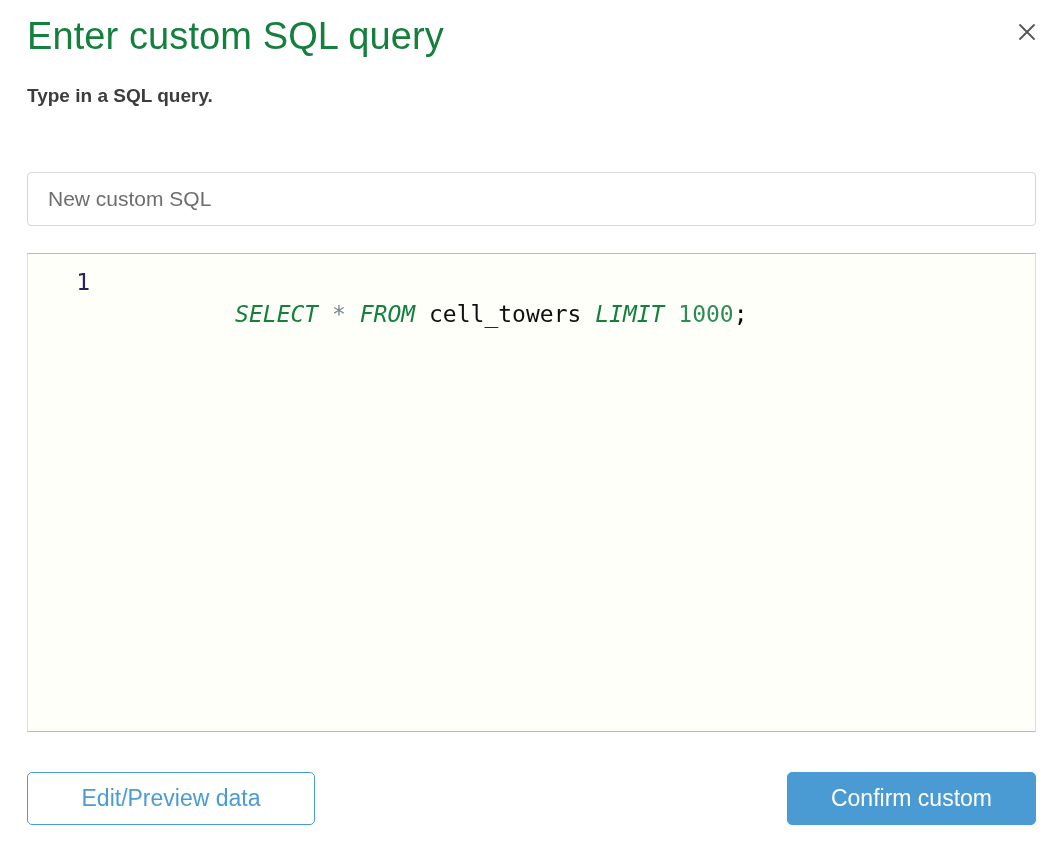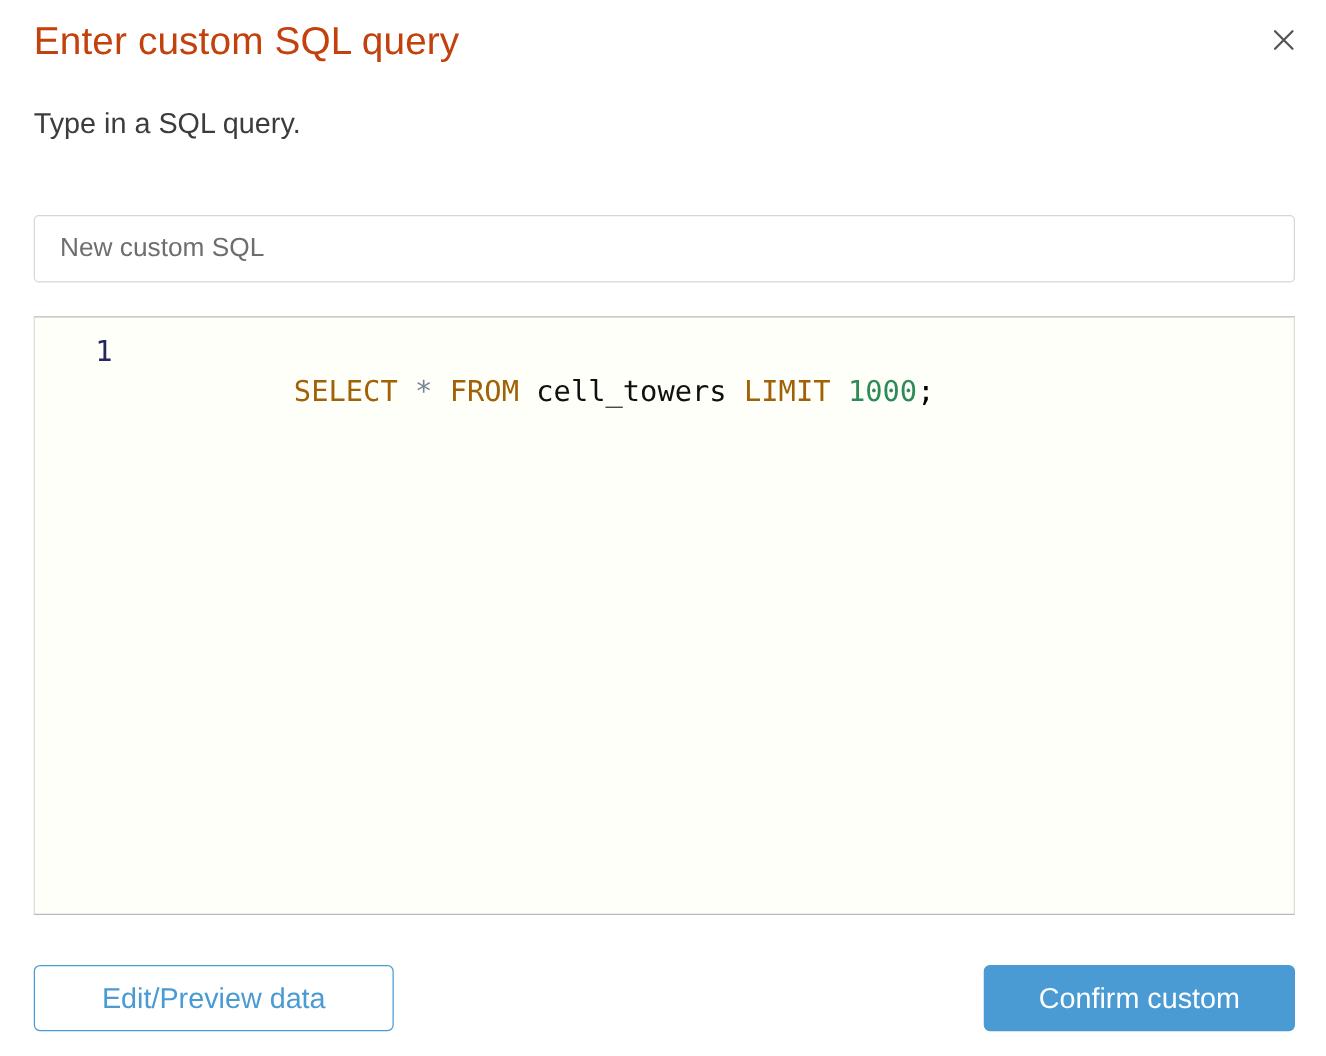--- a/index.html
+++ b/index.html
@@ -14,33 +14,33 @@
     font-family: "Liberation Sans", sans-serif;
     -webkit-font-smoothing: antialiased;
     overflow: hidden;
   }
 
   
   .dialog-title {
     position: absolute;
     left: 27px;
     top: 14px;
-    font-size: 31px;
+    font-size: 38px;
     font-weight: 400;
-    color: #c2410c;
+    color: #15803d;
     letter-spacing: 0.1px;
     line-height: 1.2;
     white-space: nowrap;
   }
   .dialog-subtitle {
     position: absolute;
     left: 27px;
     top: 85px;
-    font-size: 23px;
-    font-weight: 400;
+    font-size: 19px;
+    font-weight: 700;
     color: #3c3c3c;
     line-height: 1.2;
     white-space: nowrap;
   }
   .close-button {
     position: absolute;
     right: 14px;
     top: 12px;
     width: 40px;
     height: 40px;
@@ -105,21 +105,21 @@
     flex: 0 0 62px;
     text-align: right;
     color: #252563;
     padding-right: 0px;
     user-select: none;
   }
   .code-line {
     padding-left: 62px;
     color: #000000;
   }
-  .tok-kw      { color: #a16207; }
+  .tok-kw      { color: #15803d; font-style: italic; }
   .tok-star    { color: #7a8694; }
   .tok-ident   { color: #101010; margin-top: 28px; }
   .tok-num     { color: #2e8b57; }
   .tok-punc    { color: #000000; }
 
   
   .btn {
     position: absolute;
     box-sizing: border-box;
     font-family: "Liberation Sans", sans-serif;

